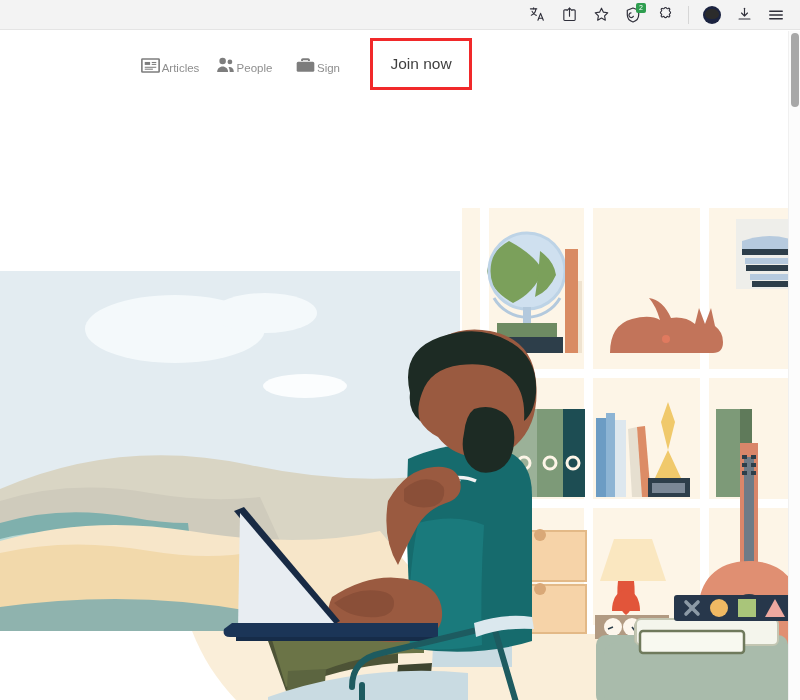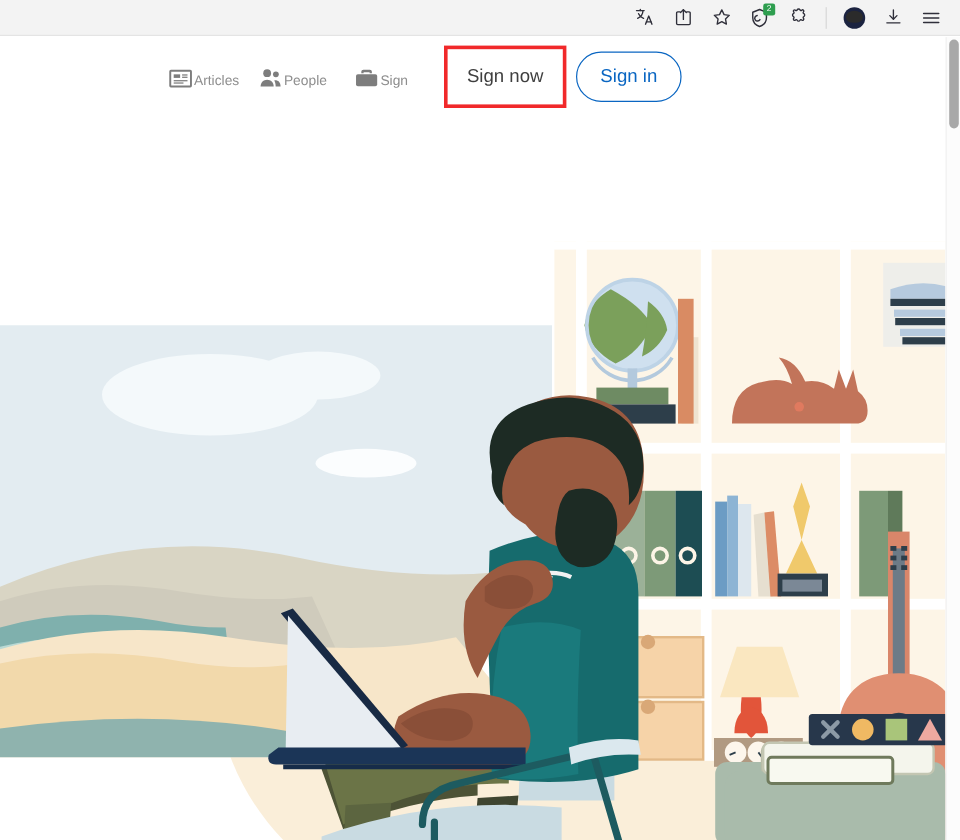--- a/index.html
+++ b/index.html
@@ -288,24 +288,23 @@
         <span class="nav-icon">
           <svg width="23" height="23" viewBox="0 0 24 24" fill="#7d7d7d">
             <path d="M9.2 4.4h5.6c1 0 1.8.8 1.8 1.8v1.2h-2V6.4H9.4v1H7.4V6.2c0-1 .8-1.8 1.8-1.8z"></path>
             <rect x="2.8" y="8.2" width="18.4" height="10.4" rx="1.6"></rect>
           </svg>
         </span>
         <span class="nav-label">Sign</span>
       </div>
 
       <div class="join-wrap">
-        <button class="join-btn">Sign now</button>
+        <button class="join-btn">Join now</button>
       </div>
 
-      <div class="signin-btn">Sign in</div>
     </div>
 
     <div class="hero-headline">community</div>
 
     <div class="illustration">
       <svg width="788" height="559" viewBox="0 0 788 559" xmlns="http://www.w3.org/2000/svg">
         <defs>
           <clipPath id="blobClip">
             <path d="M236 559 C150 470 160 320 260 240 C360 160 520 120 660 150 C760 172 788 240 788 330 L788 559 Z"></path>
           </clipPath>

